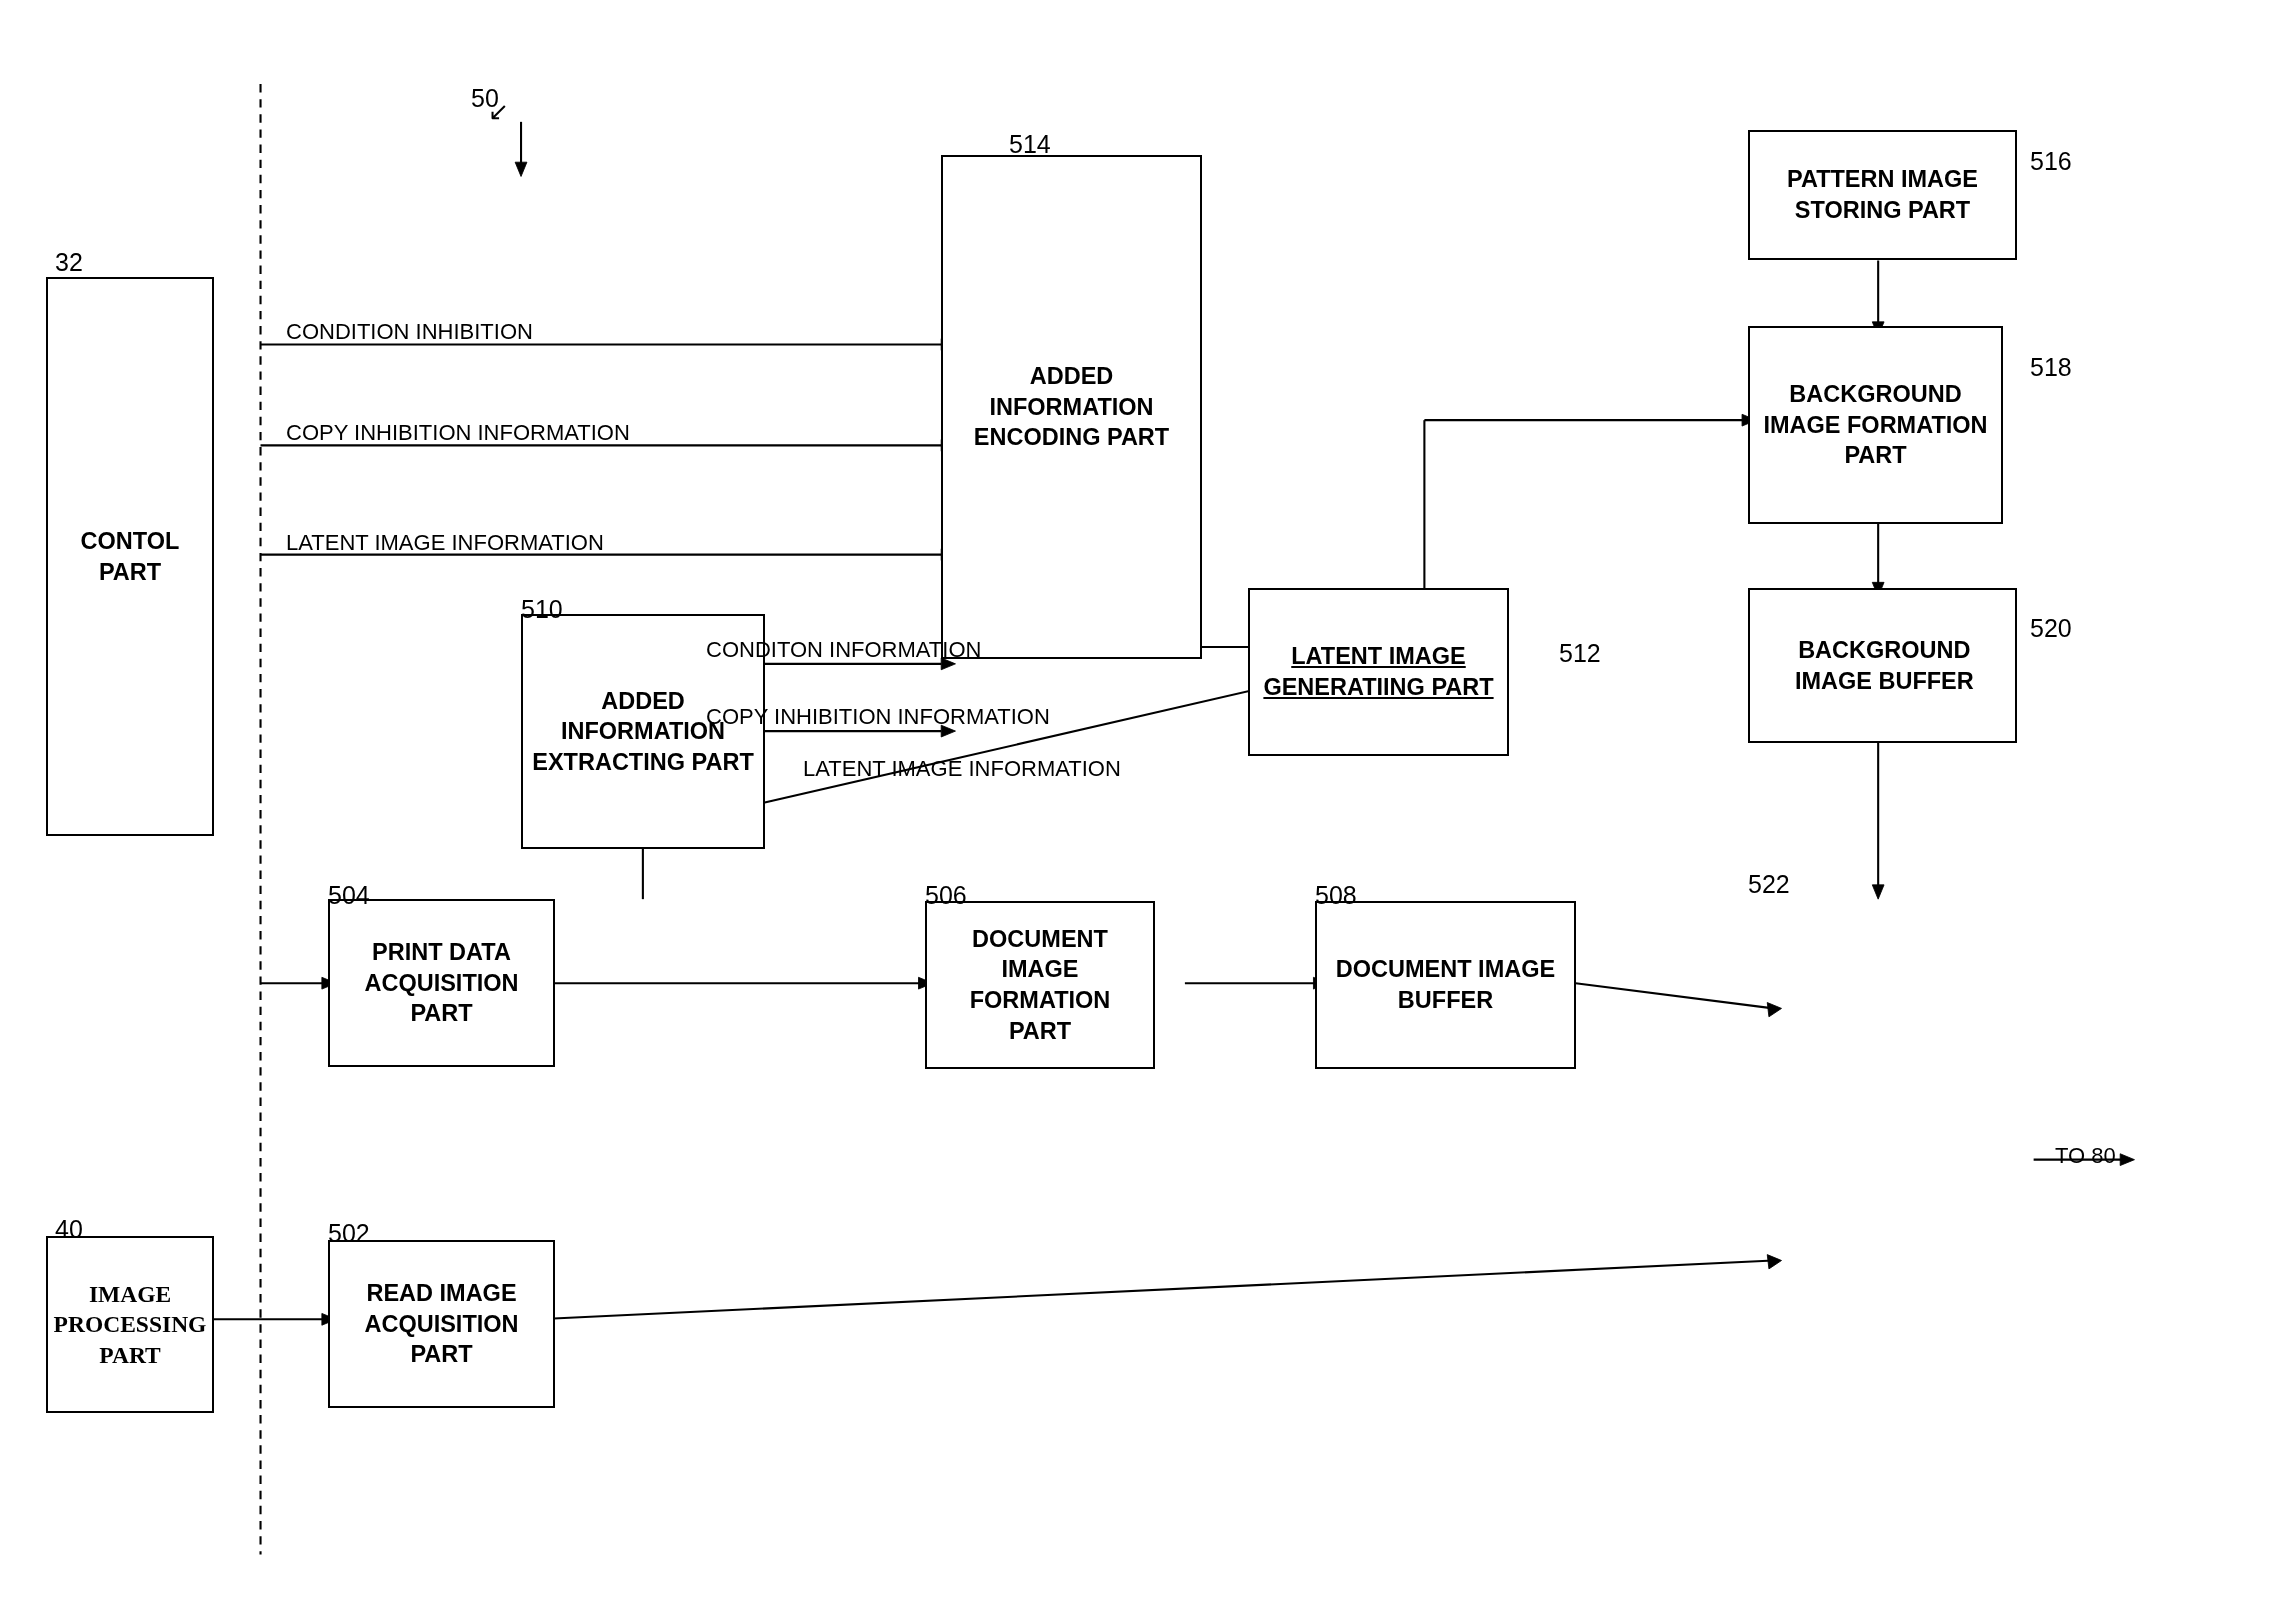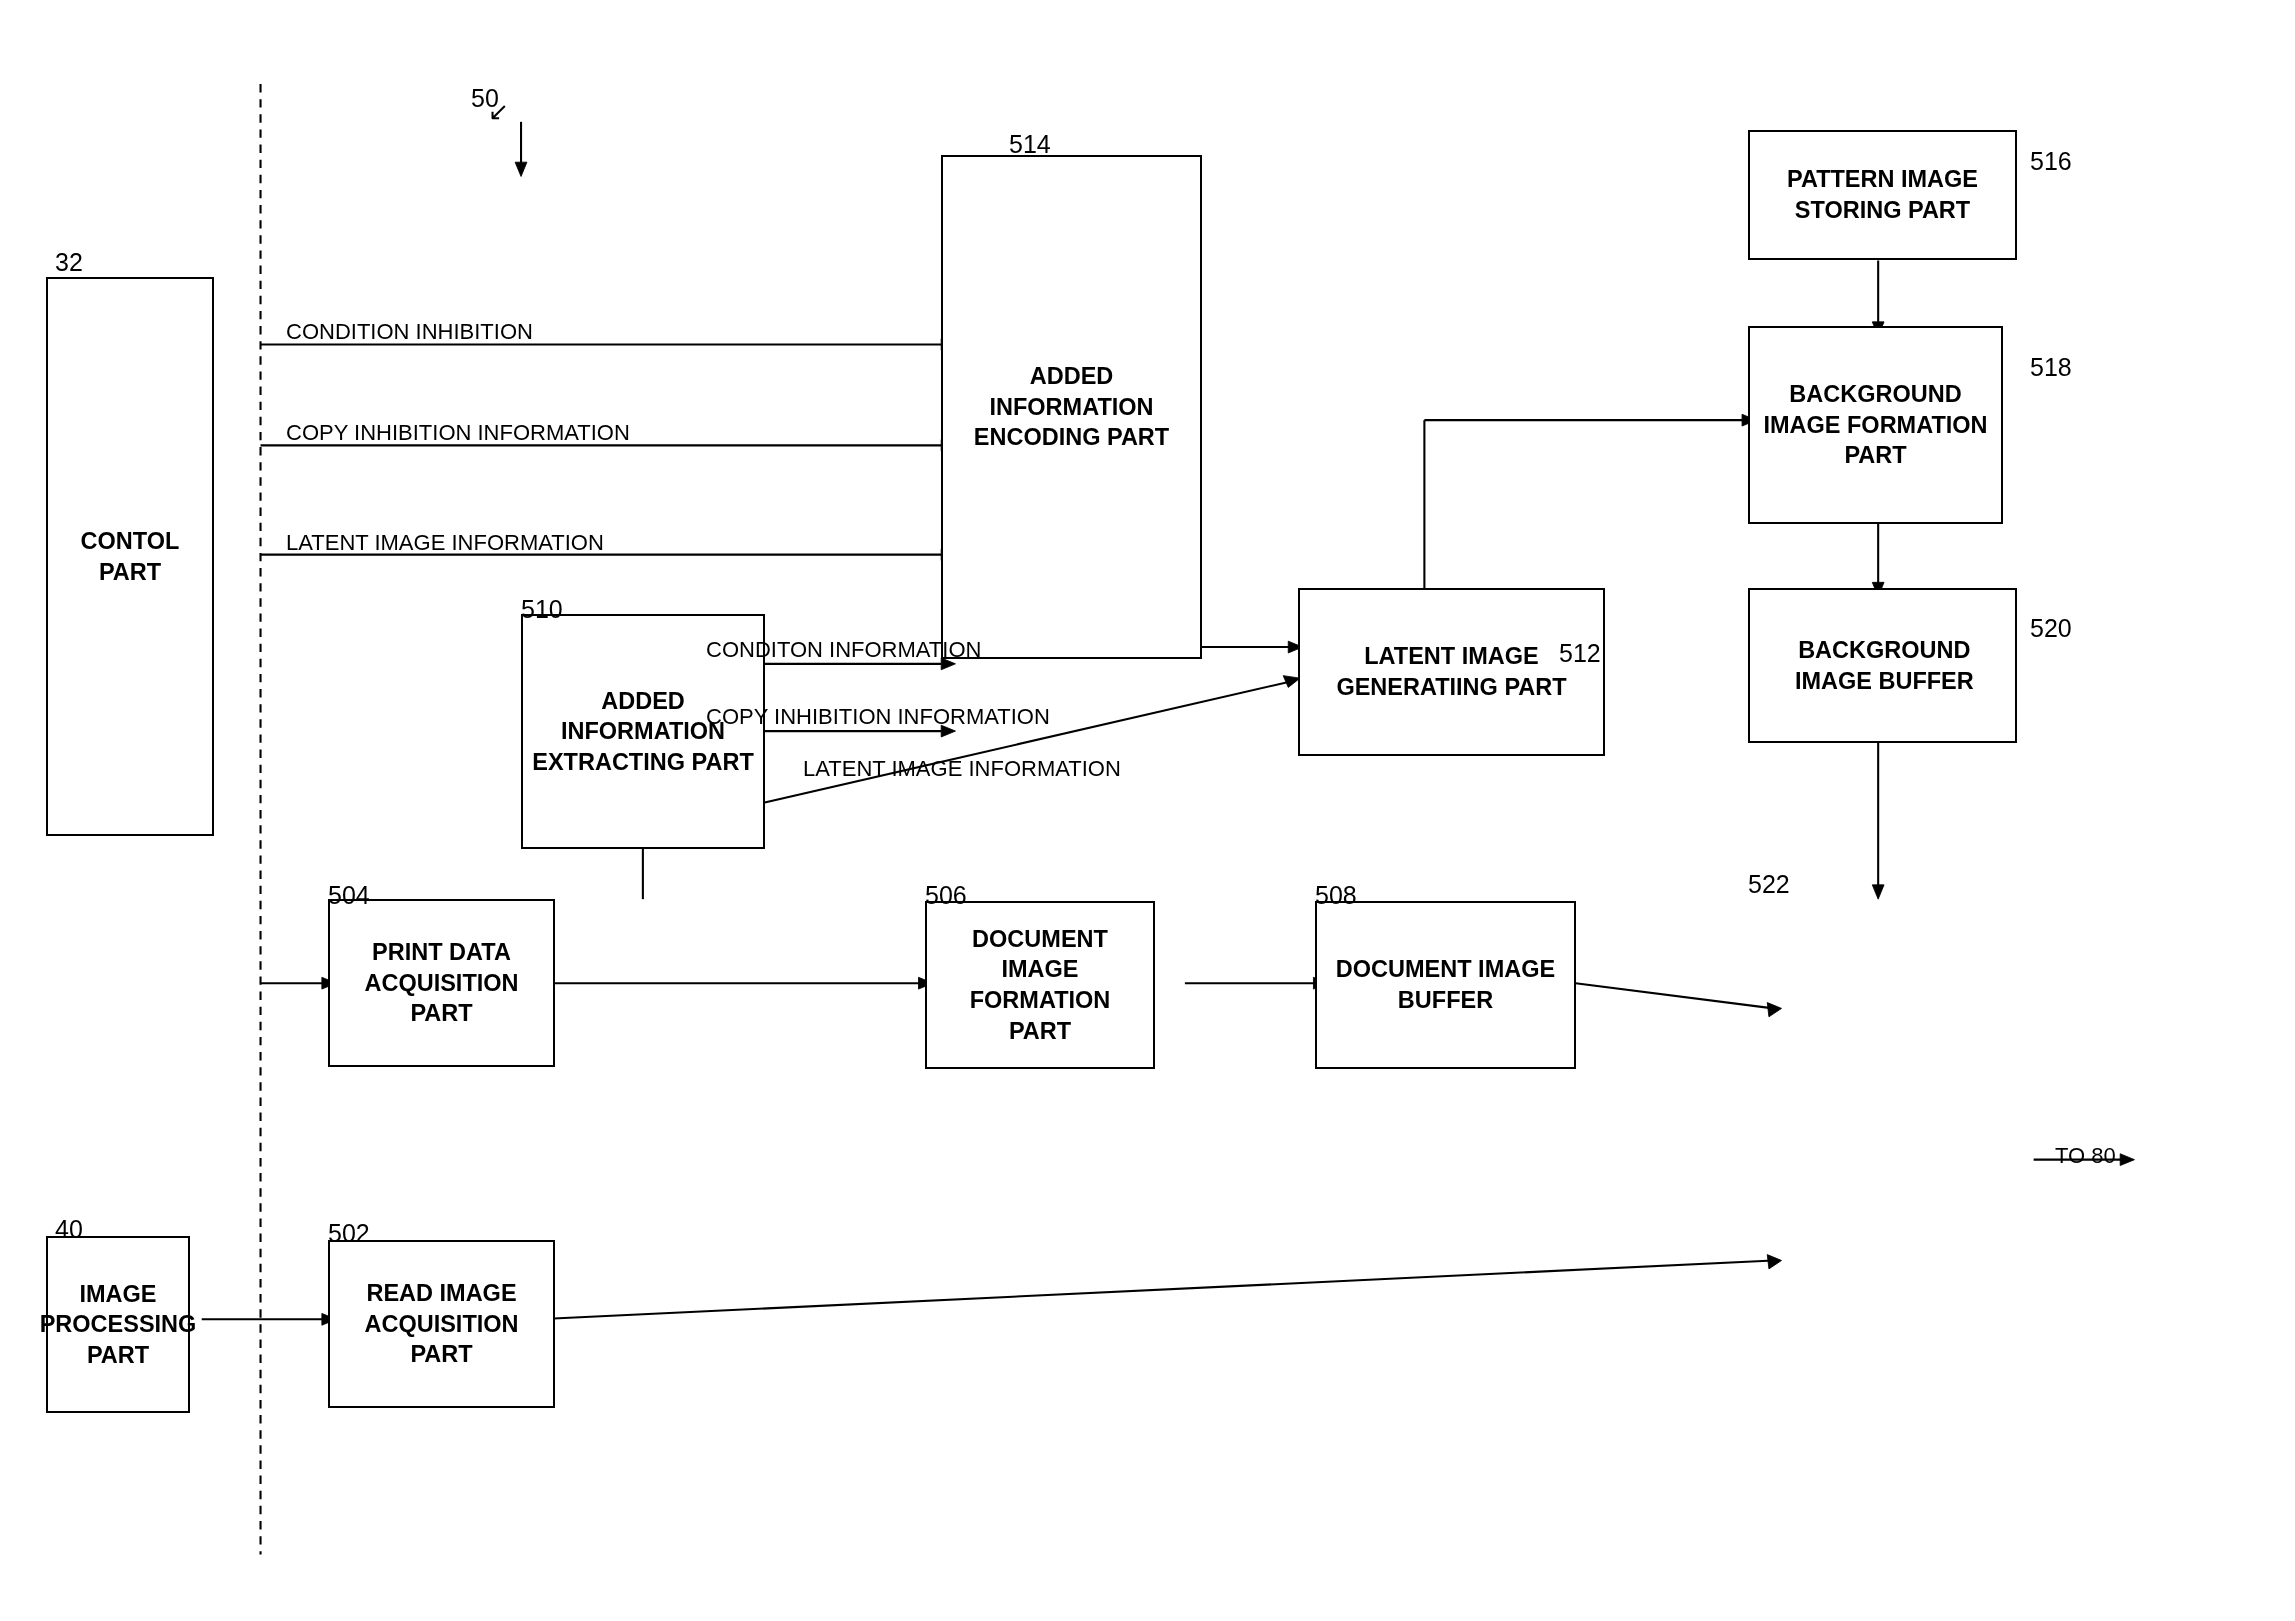--- a/index.html
+++ b/index.html
@@ -131,21 +131,21 @@
 
     <line x1="2420" y1="1380" x2="2530" y2="1380"></line>
     <polygon points="2523,1373 2540,1380 2523,1387"></polygon>
 
   </svg>
 
   <div class="box" style="left:46px; top:277px; width:168px; height:559px;">
     <span>CONTOL PART</span>
   </div>
 
-  <div class="box" style="left:46px; top:1236px; width:144px; height:177px;">
+  <div class="box" style="left:46px; top:1236px; width:168px; height:177px;font-family:Liberation Serif, serif;">
     <span>IMAGE PROCESSING PART</span>
   </div>
 
   <div class="box" style="left:328px; top:899px; width:227px; height:168px;">
     <span>PRINT DATA ACQUISITION PART</span>
   </div>
 
   <div class="box" style="left:328px; top:1240px; width:227px; height:168px;">
     <span>READ IMAGE ACQUISITION PART</span>
   </div>
@@ -159,21 +159,21 @@
   </div>
 
   <div class="box" style="left:1315px; top:901px; width:261px; height:168px;">
     <span>DOCUMENT IMAGE BUFFER</span>
   </div>
 
   <div class="box" style="left:941px; top:155px; width:261px; height:504px;">
     <span>ADDED INFORMATION ENCODING PART</span>
   </div>
 
-  <div class="box" style="left:1298px; top:588px; width:307px; height:168px;">
+  <div class="box" style="left:1248px; top:588px; width:261px; height:168px;text-decoration:underline;">
     <span>LATENT IMAGE GENERATIING PART</span>
   </div>
 
   <div class="box" style="left:1748px; top:130px; width:269px; height:130px;">
     <span>PATTERN IMAGE STORING PART</span>
   </div>
 
   <div class="box" style="left:1748px; top:326px; width:255px; height:198px;">
     <span>BACKGROUND IMAGE FORMATION PART</span>
   </div>

